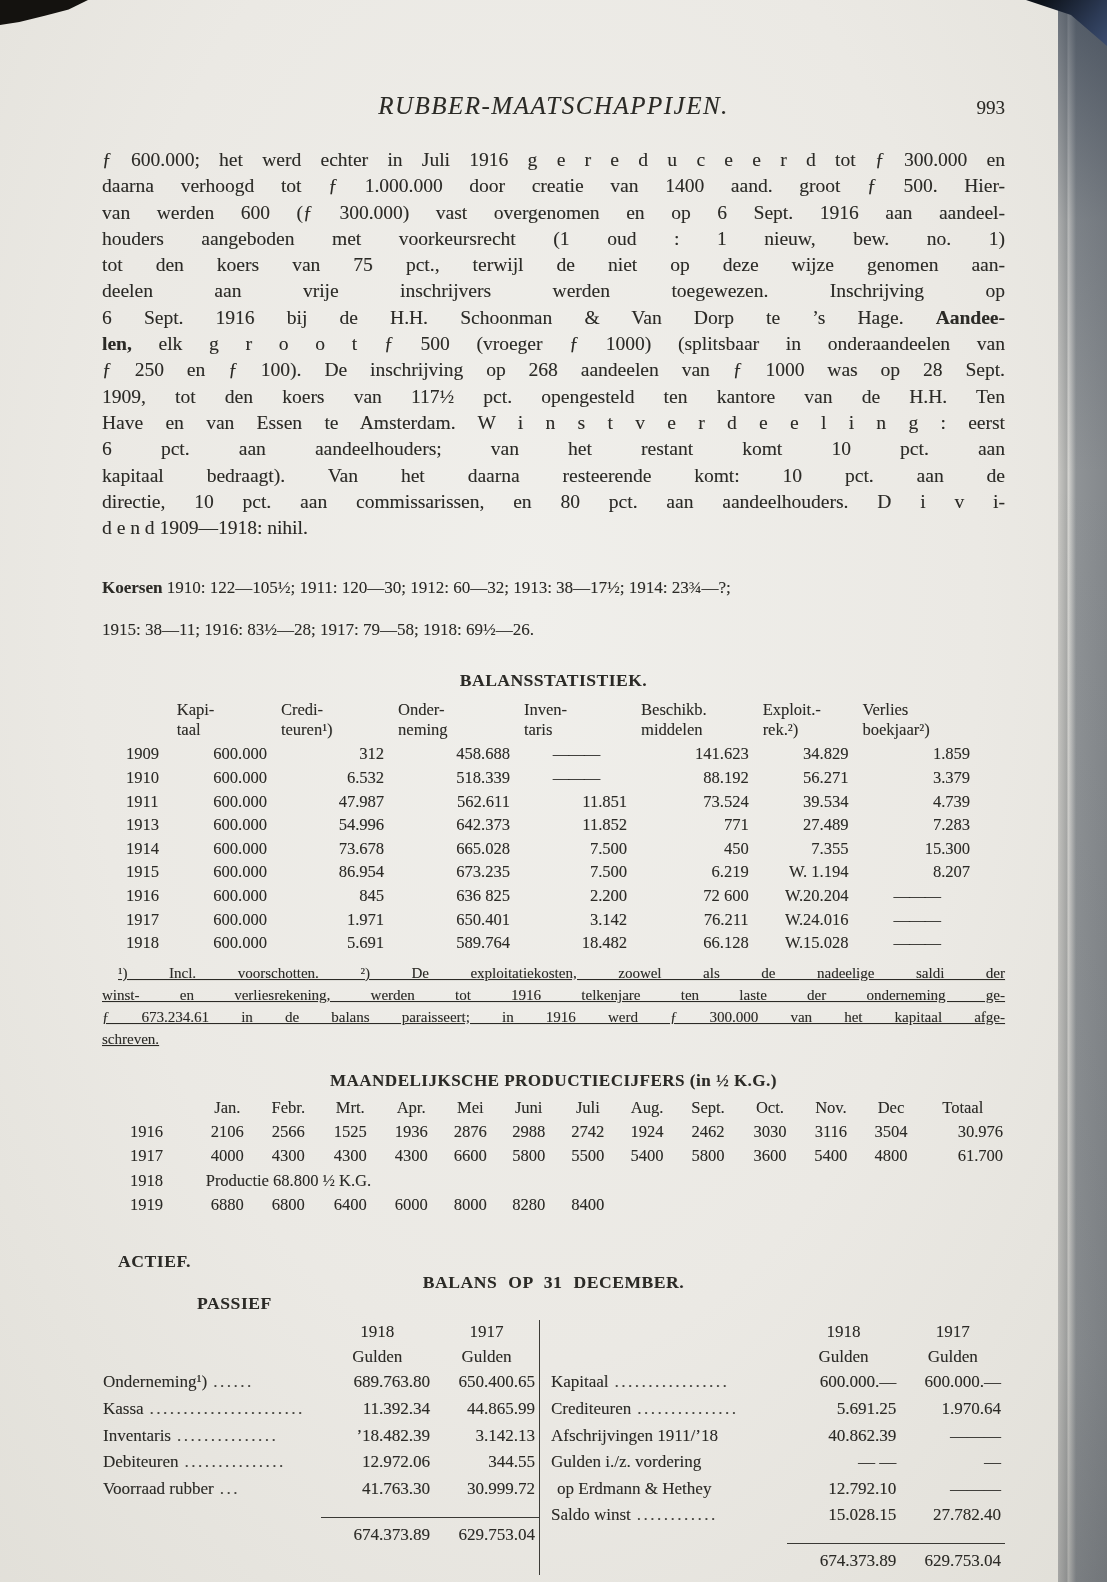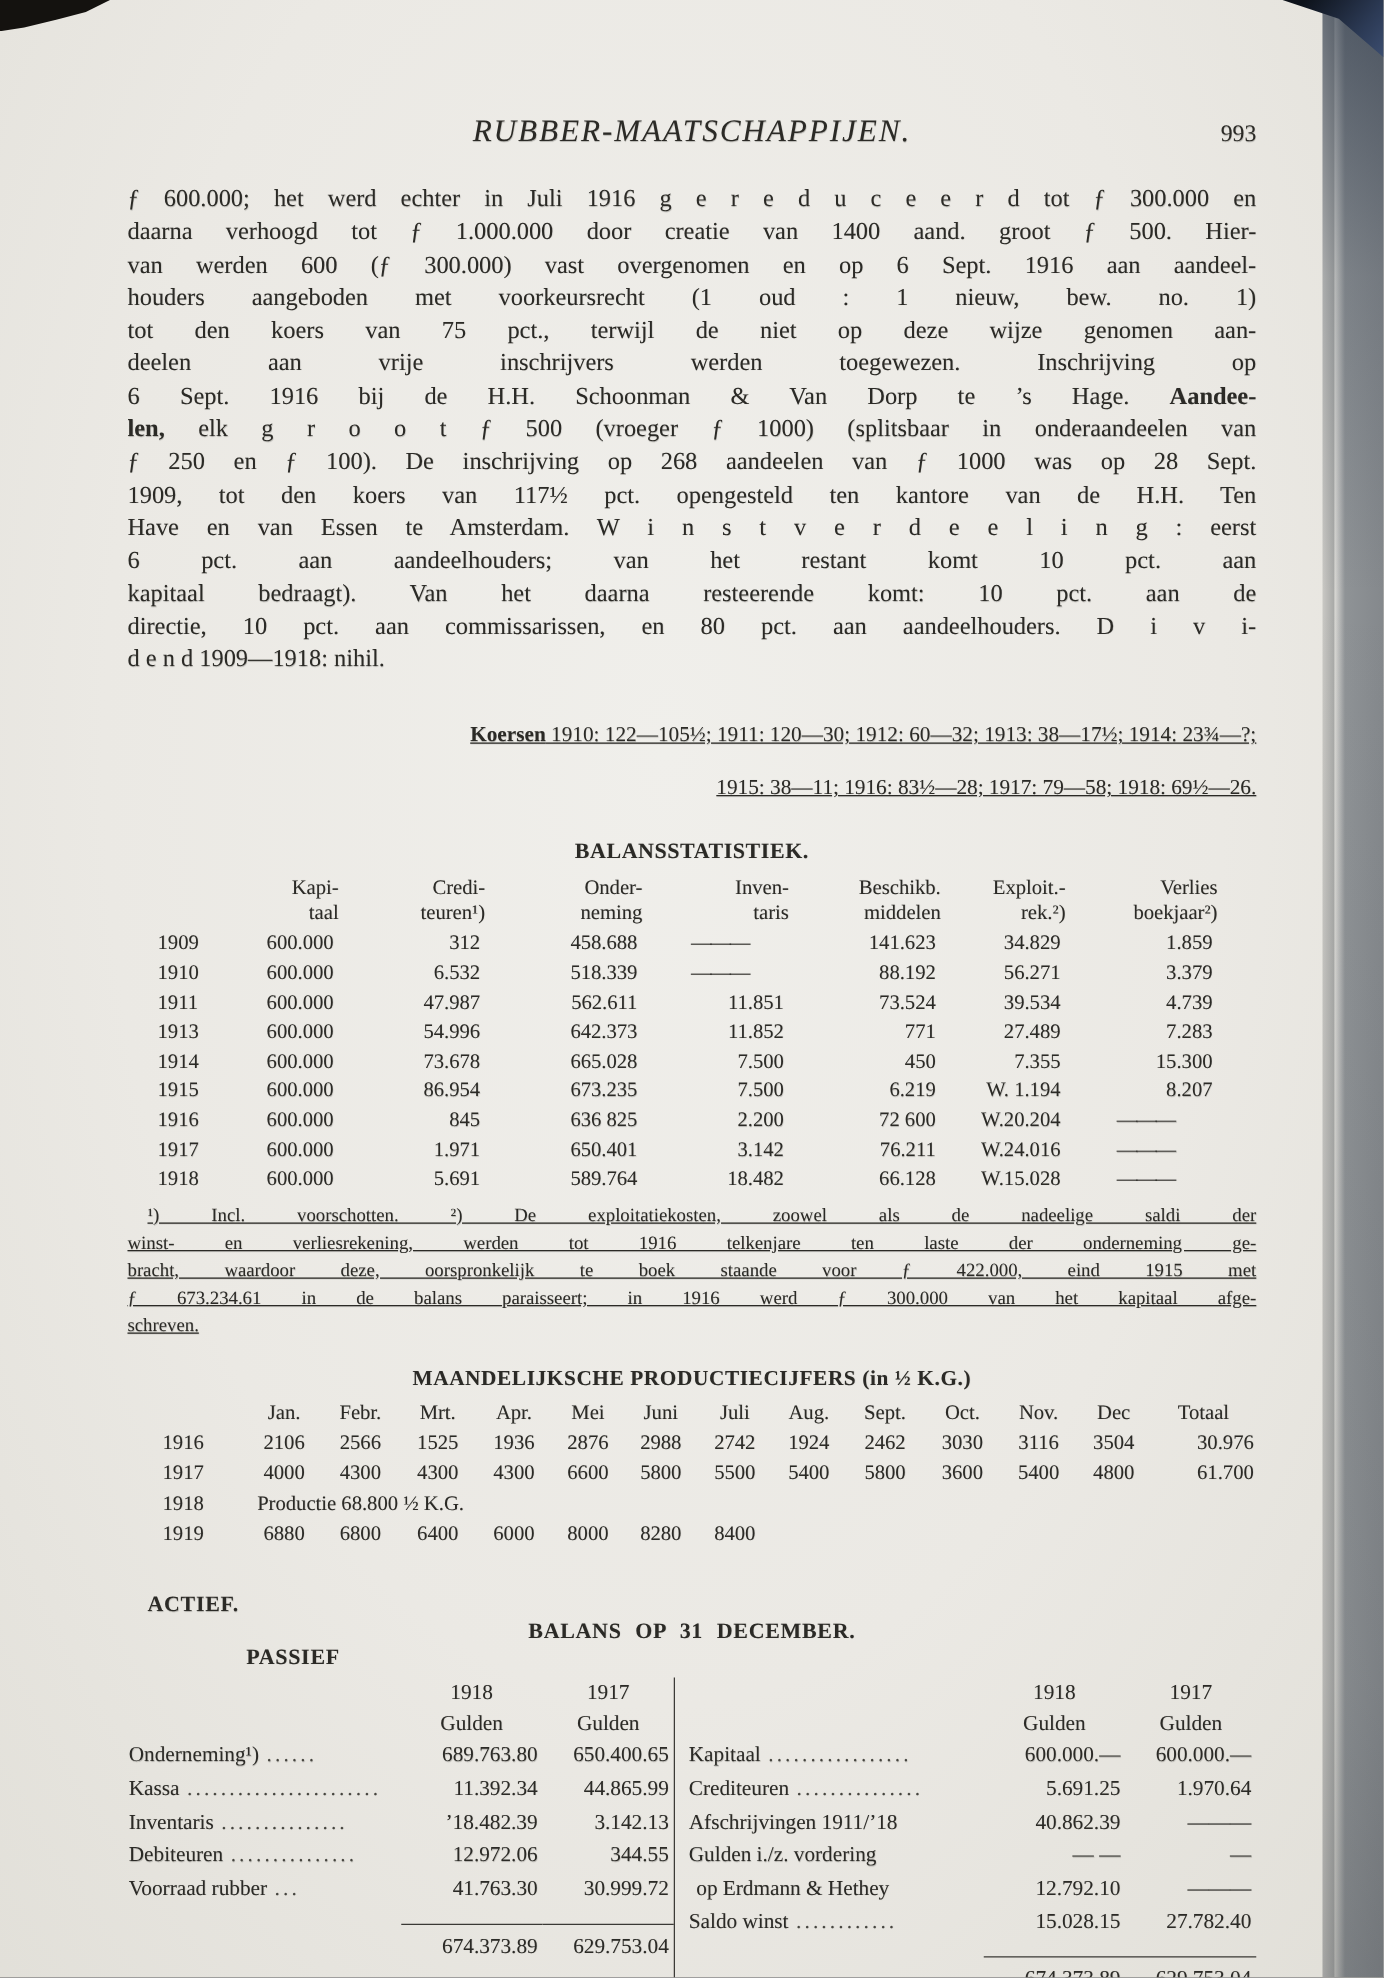--- a/index.html
+++ b/index.html
@@ -27,27 +27,27 @@
   .hspacer{width:60px;}
   .header-title{flex:1;text-align:center;font-style:italic;font-size:25px;letter-spacing:1.5px;}
   .page-number{width:60px;text-align:right;font-size:19px;}
   
   .paragraph{margin-top:27px;font-size:19.5px;line-height:26.3px;}
   .pline{text-align:justify;text-align-last:justify;white-space:normal;}
   .pline.short{text-align-last:left;}
   .b{font-weight:bold;}
   
   .koersen{margin-top:36px;font-size:17px;}
-  .kline{text-align:right;line-height:22px;text-decoration:underline;}
+  .kline{text-align:left;line-height:22px;}
   .kline + .kline{margin-top:20px;}
   
   .section-title{margin-top:29px;text-align:center;font-size:17.5px;font-weight:bold;letter-spacing:.5px;}
   
   .stat-table{width:868px;margin:9px 0 0 14px;border-collapse:collapse;font-size:16.5px;}
-  .stat-table th{font-weight:normal;text-align:right;vertical-align:bottom;line-height:19.5px;padding:0 0 3px 0;}
+  .stat-table th{font-weight:normal;text-align:left;vertical-align:bottom;line-height:19.5px;padding:0 0 3px 0;}
   .stat-table td{line-height:21.6px;white-space:nowrap;}
   .stat-table td.year{text-align:left;padding-left:10px;}
   .stat-table td.num{text-align:right;padding-right:14px;}
   .stat-table th{padding-right:10px;}
   .stat-table td.dash{text-align:center;letter-spacing:-1px;padding-right:14px;}
   
   .footnote{margin-top:7px;font-size:15px;line-height:22px;text-decoration:underline;}
   .fline{text-align:justify;text-align-last:justify;}
   .fline.first{text-indent:16px;}
   .fline.short{text-align-last:left;}
@@ -249,21 +249,20 @@
             <td class="num">66.128</td>
             <td class="num">W.15.028</td>
             <td class="dash">———</td>
           </tr>
         </tbody>
       </table>
 
     <div class="footnote">
         <div class="fline first">¹) Incl. voorschotten.  ²) De exploitatiekosten, zoowel als de nadeelige saldi der</div>
         <div class="fline">winst- en verliesrekening, werden tot 1916 telkenjare ten laste der onderneming ge-</div>
-        <div class="fline">bracht, waardoor deze, oorspronkelijk te boek staande voor ƒ 422.000, eind 1915 met</div>
         <div class="fline">ƒ 673.234.61 in de balans paraisseert; in 1916 werd ƒ 300.000 van het kapitaal afge-</div>
         <div class="fline short">schreven.</div>
       </div>
 
     <div class="section-title prod-title">MAANDELIJKSCHE PRODUCTIECIJFERS (in ½ K.G.)</div>
     <table class="prod-table">
         <colgroup>
       <col style="width:10%">
           <col style="width:6.6%">
           <col style="width:7%">

